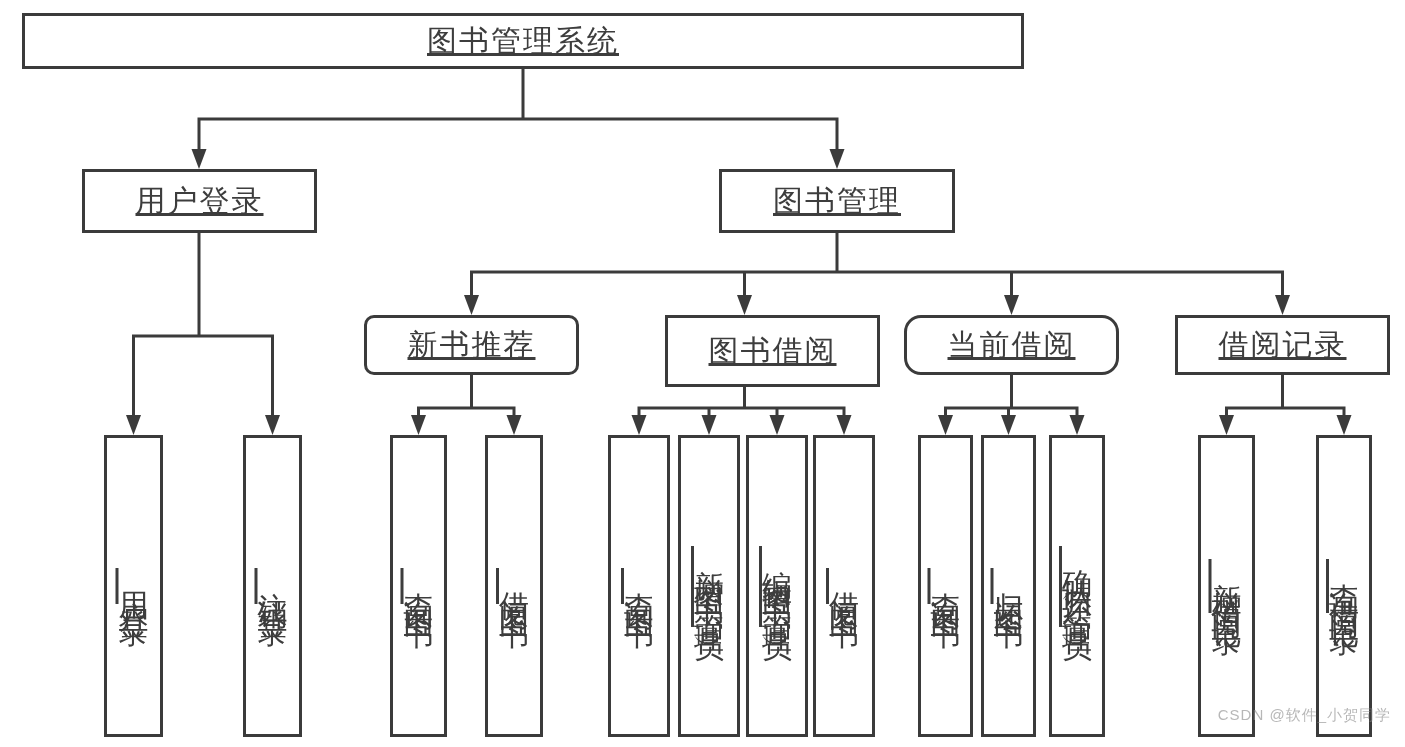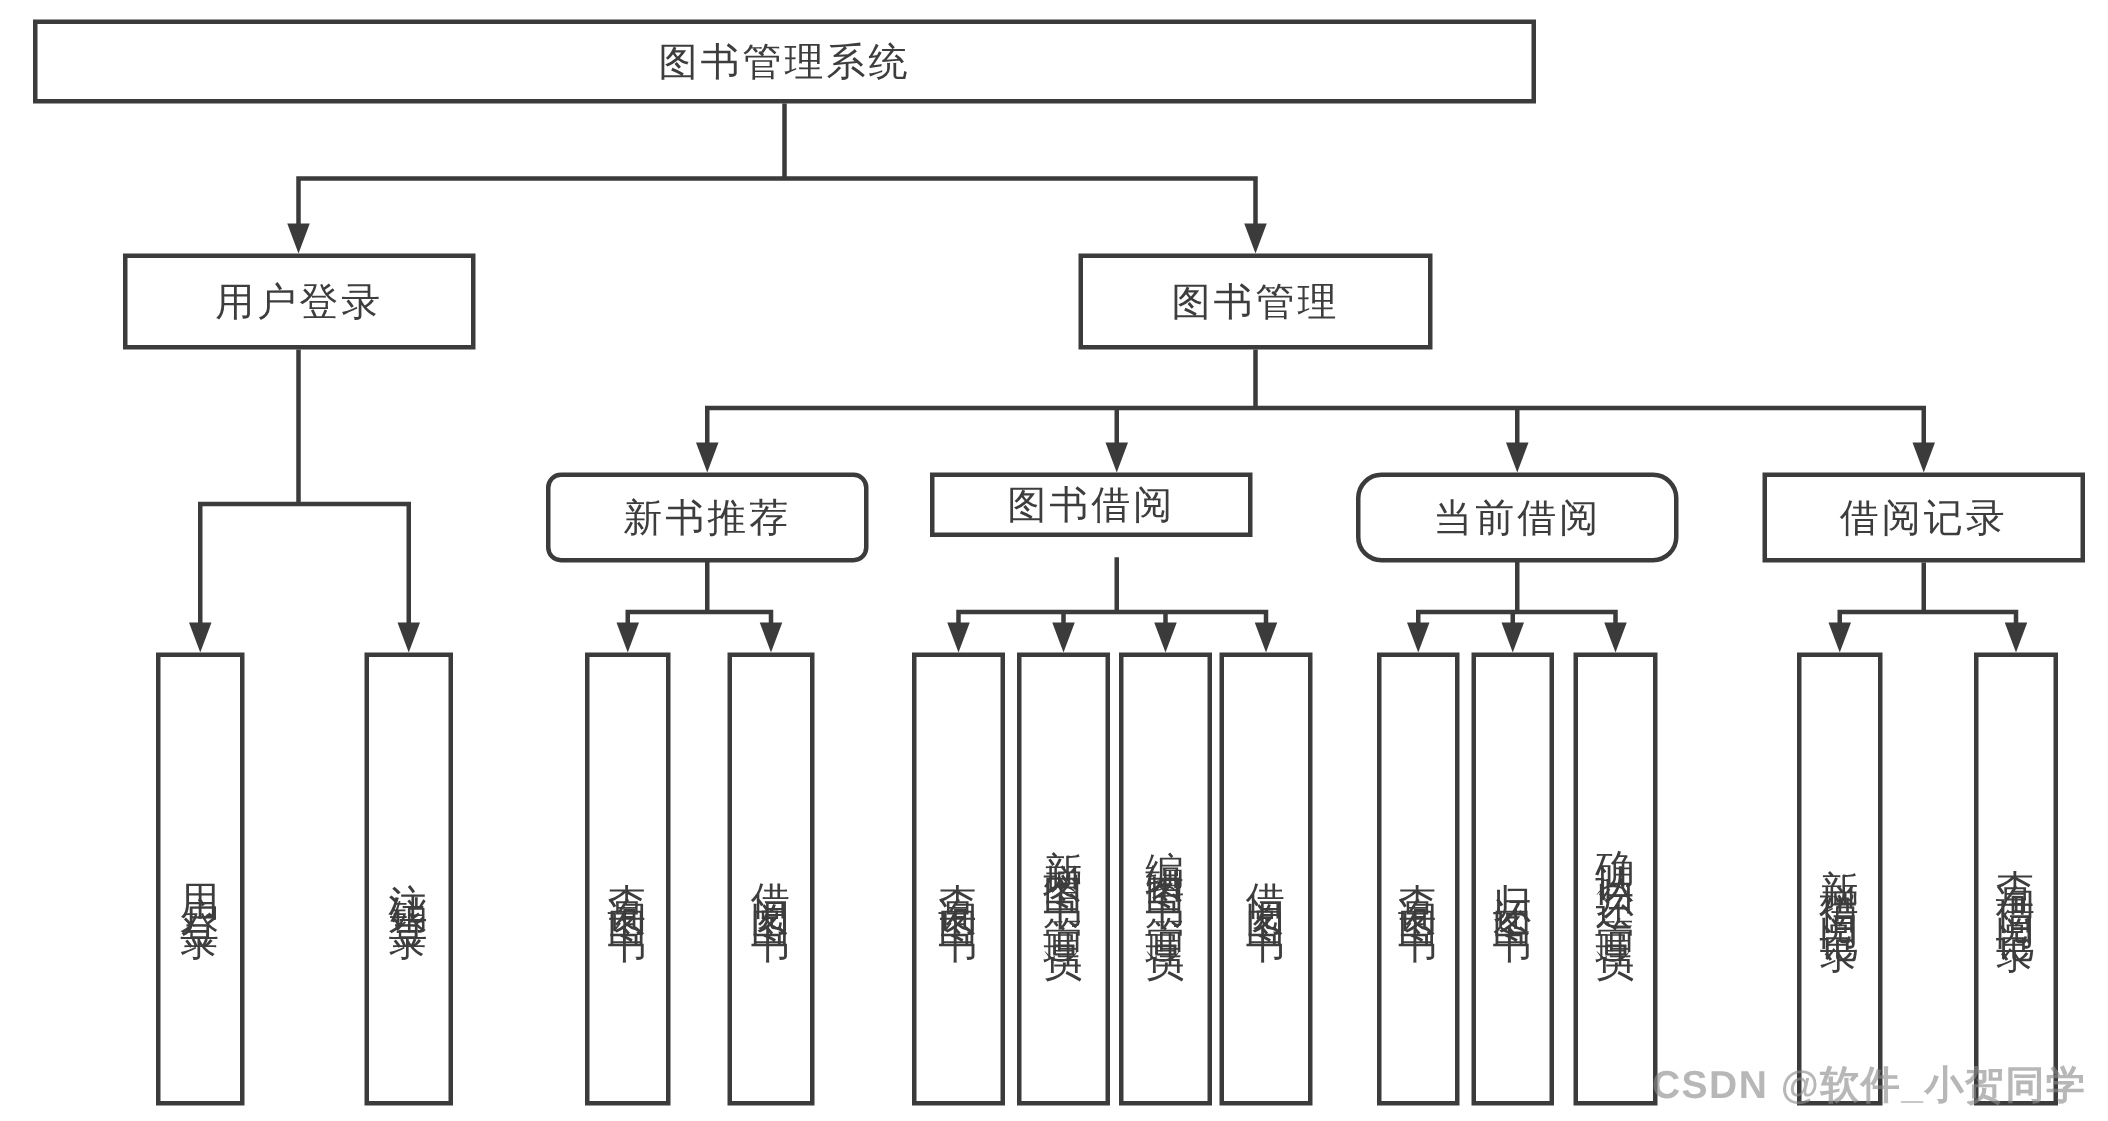--- a/index.html
+++ b/index.html
@@ -40,67 +40,67 @@
   }
   .node{
     position:absolute;
     z-index:2;
     border:3px solid var(--line);
     background:var(--box-background);
     color:var(--text);
     display:flex;
     align-items:center;
     justify-content:center;
-    font-size:26px;
+    font-size:30px;
+    text-decoration:underline;
   }
   .h-node{
     letter-spacing:2px;
     white-space:nowrap;
   }
   .v-node{
     top:435px;
     height:302px;
     writing-mode:vertical-rl;
     text-orientation:mixed;
     letter-spacing:9px;
     line-height:1;
     padding:4px 0;
   }
   
   #n-root{left:22px;top:13px;width:1002px;height:56px;}
   #n-user-login{left:82px;top:169px;width:235px;height:64px;}
   #n-book-mgmt{left:719px;top:169px;width:236px;height:64px;}
   #n-nbr{left:364px;top:315px;width:215px;height:60px;border-radius:10px;}
-  #n-bb{left:620px;top:315px;width:215px;height:43px;}
+  #n-bb{left:665px;top:315px;width:215px;height:72px;}
   #n-cb{left:904px;top:315px;width:215px;height:60px;border-radius:17px;}
   #n-br{left:1175px;top:315px;width:215px;height:60px;}
   #n-ul-login{left:104px;width:59px;}
   #n-ul-logout{left:243px;width:59px;}
   #n-nbr-query{left:390px;width:57px;}
   #n-nbr-borrow{left:485px;width:58px;}
   #n-bb-query{left:608px;width:62px;}
   #n-bb-add{left:678px;width:62px;}
   #n-bb-edit{left:746px;width:62px;}
   #n-bb-borrow{left:813px;width:62px;}
   #n-cb-query{left:918px;width:55px;}
   #n-cb-return{left:981px;width:55px;}
   #n-cb-confirm{left:1049px;width:56px;}
   #n-br-add{left:1198px;width:57px;}
   #n-br-query{left:1316px;width:56px;}
   .watermark{
     position:absolute;
     right:14px;
-    bottom:6px;
+    bottom:22px;
     z-index:5;
-    font-size:26px;
+    font-size:15px;
     letter-spacing:1px;
     color:var(--watermark);
     opacity:.62;
     white-space:nowrap;
-    font-weight:bold;
   }
 </style>
 </head>
 <body>
 
 <div class="canvas">
 
   <svg class="connector" viewBox="0 0 1405 747" xmlns="http://www.w3.org/2000/svg">
     <g>
       <path d="M523 67 V119 M199 119 H837 M199 119 V152 M837 119 V152"></path>

